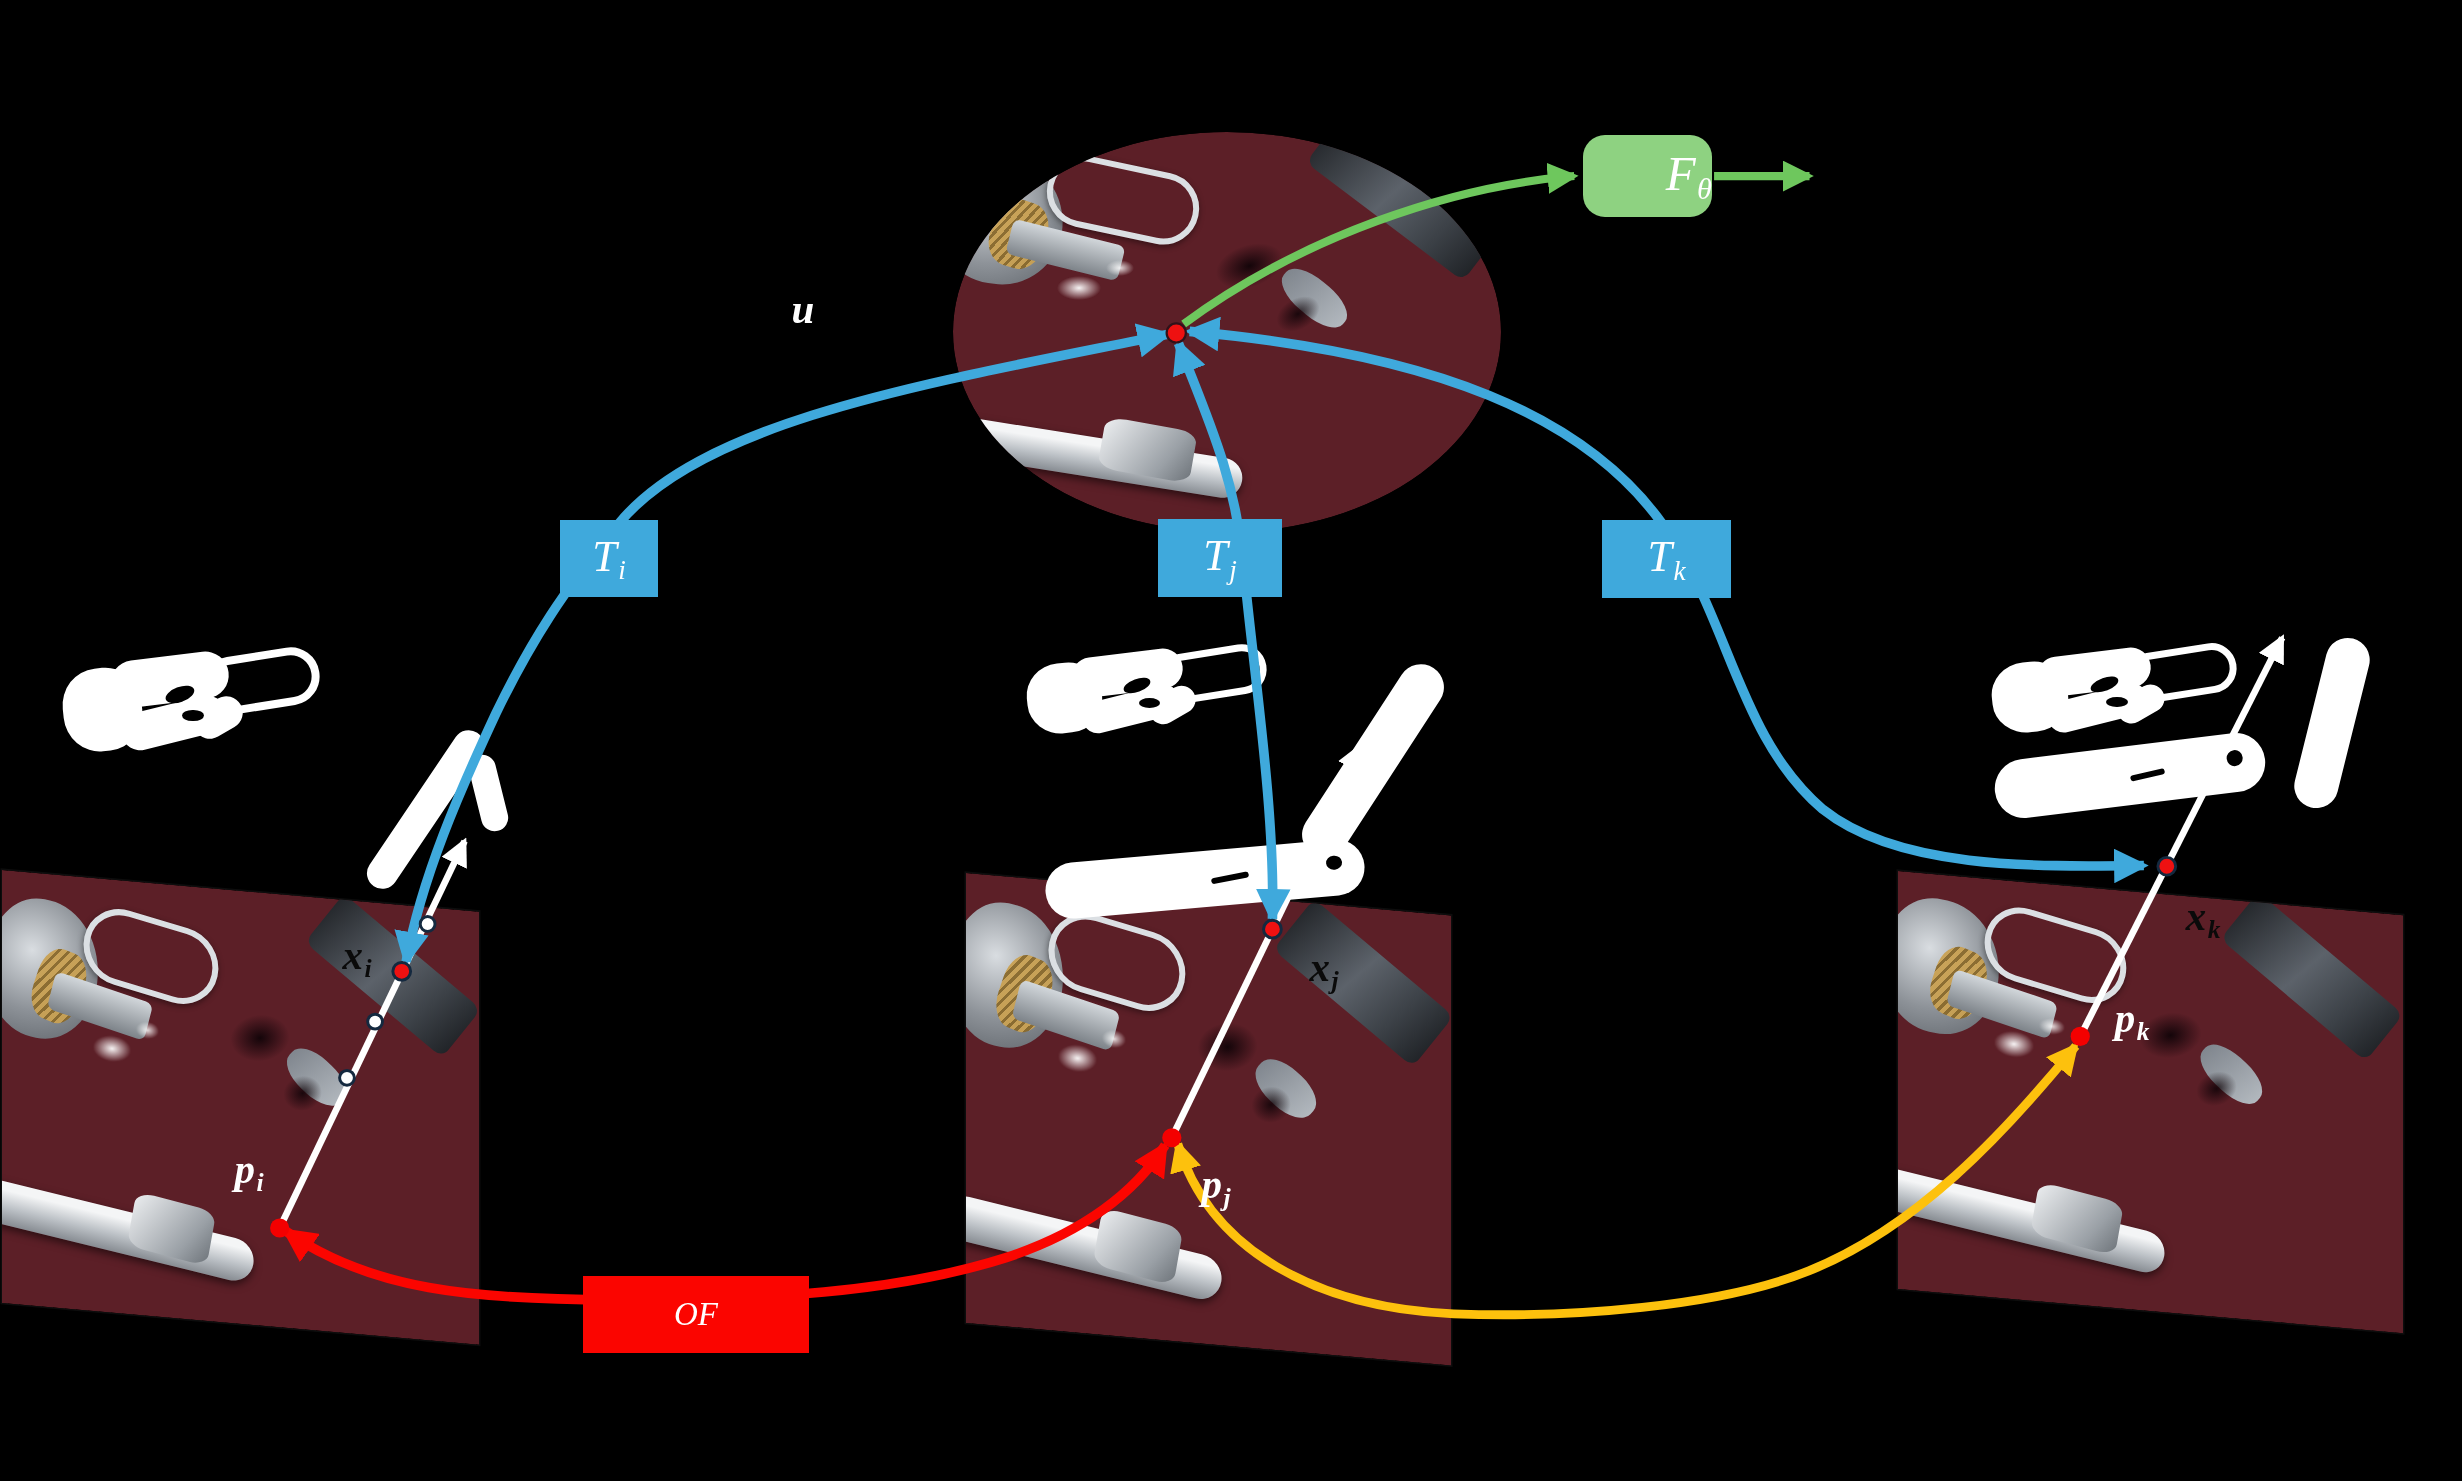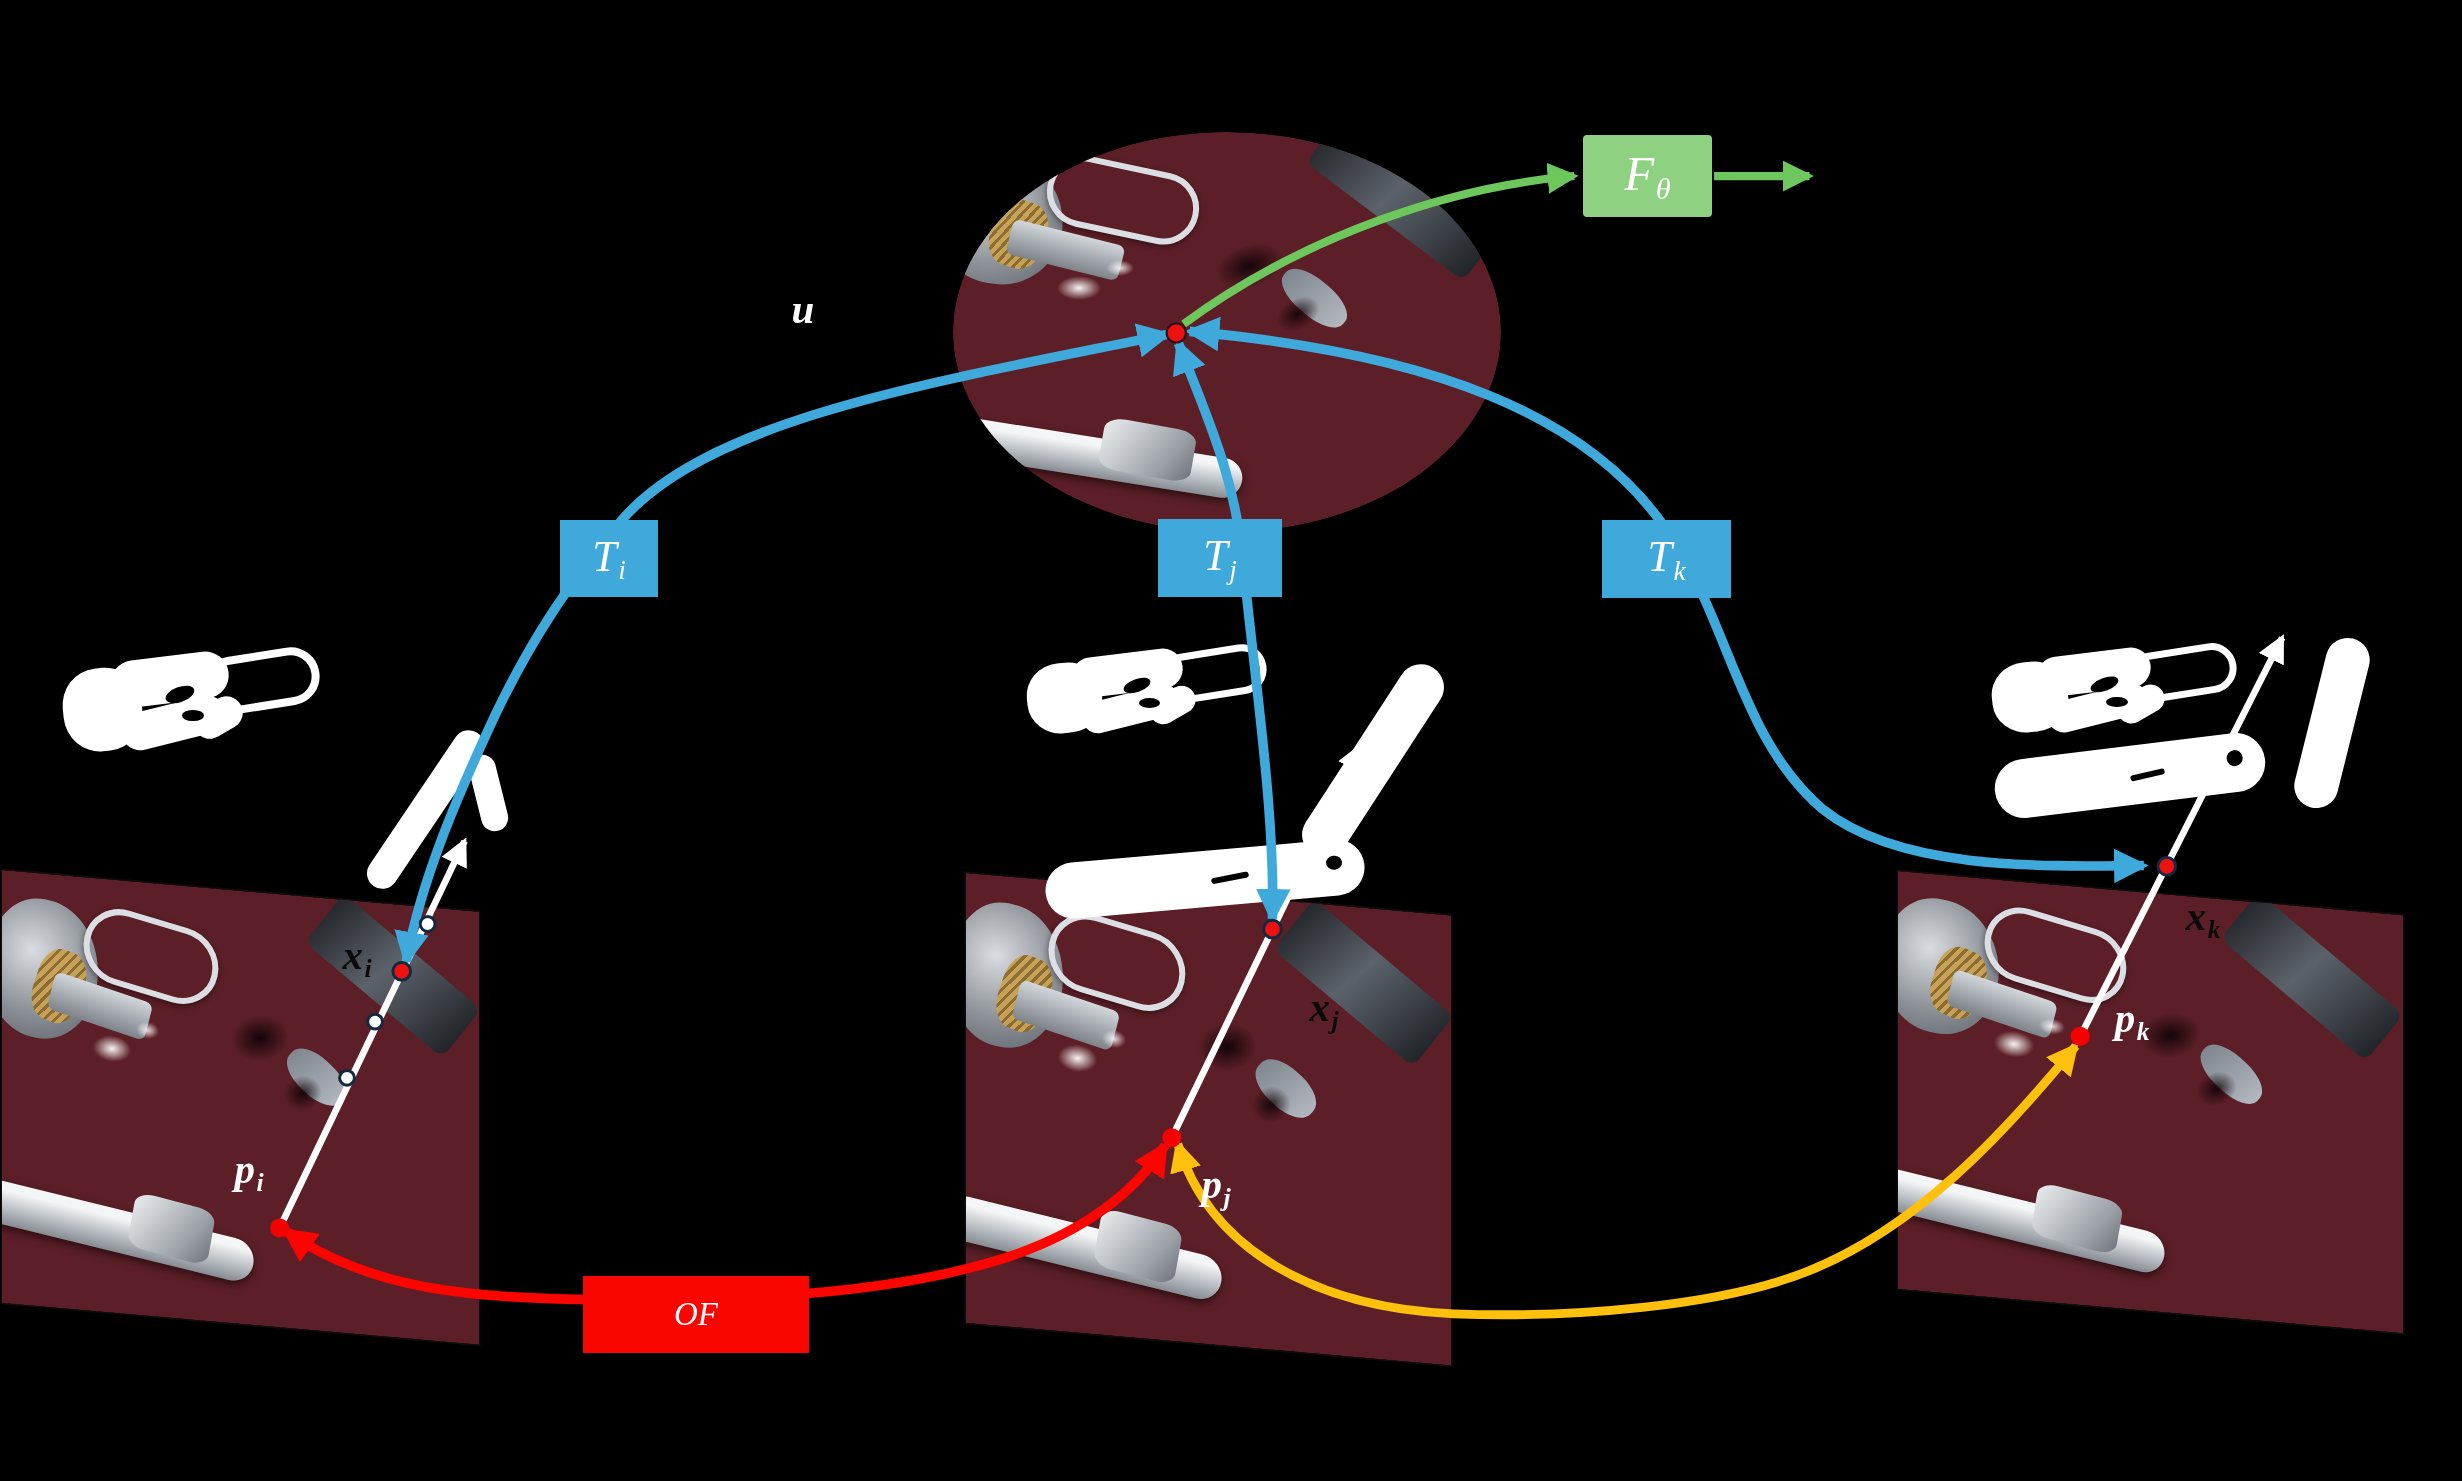--- a/index.html
+++ b/index.html
@@ -58,21 +58,21 @@
   .m-armbot{left:23%;top:48%;width:43%;height:32%;border-radius:739px;transform:rotate(-14deg);}
   .m-loop{position:absolute;left:56%;top:4%;width:41%;height:36%;border:8.1px solid #fff;
           border-radius:739px;transform:rotate(-9deg);background:transparent;}
   .m-flange{left:52%;top:46%;width:21%;height:28%;border-radius:739px;transform:rotate(-30deg);}
   .m-slot1{left:41%;top:34%;width:12%;height:13%;border-radius:50%;transform:rotate(-20deg);}
   .m-slot2{left:48%;top:53%;width:9%;height:10%;border-radius:50%;}
   .m-capsule{border-radius:739px;}
   
   .tag{z-index:50;display:flex;align-items:center;justify-content:center;color:#fff;font-style:italic;}
   .tag-blue{background:var(--blue,#3FA9DC);font-size:44px;}
-  .tag-green{background:var(--green-box,#8ED281);border-radius:4px;font-size:49px;}
+  .tag-green{background:var(--green-box,#8ED281);border-radius:22px;font-size:49px;justify-content:flex-end;}
   .tag-red{background:var(--red,#FB0500);font-size:33px;}
   .tag-orange{background:var(--orange,#FDC10D);font-size:46px;}
   .sub{font-size:0.62em;vertical-align:-0.30em;margin-left:1.5px;}
   
   .pt-label{z-index:60;transform:translate(-50%,-50%);font-weight:bold;font-style:italic;font-size:41px;}
   .pt-dark{color:#0a0a0a;}
   .pt-light{color:#fff;}
   .u-label{z-index:60;transform:translate(-50%,-50%);font-weight:bold;font-style:italic;
            font-size:41px;color:#fff;}
   
@@ -264,21 +264,21 @@
     <span>OF</span>
   </div>
 
   <div class="abs u-label" style="left:803px;top:309px;">u</div>
 
   <div class="abs pt-label pt-dark" style="left:357px;top:957px;">
     <span>x</span><span class="sub">i</span></div>
   <div class="abs pt-label pt-light" style="left:249px;top:1171px;">
     <span>p</span><span class="sub">i</span></div>
 
-  <div class="abs pt-label pt-dark" style="left:1324px;top:1009px;">
+  <div class="abs pt-label pt-dark" style="left:1324px;top:969px;">
     <span>x</span><span class="sub">j</span></div>
   <div class="abs pt-label pt-light" style="left:1216px;top:1186px;">
     <span>p</span><span class="sub">j</span></div>
 
   <div class="abs pt-label pt-dark" style="left:2203px;top:918px;font-style:italic;">
     <span>x</span><span class="sub">k</span></div>
   <div class="abs pt-label pt-light" style="left:2132px;top:1020px;">
     <span>p</span><span class="sub">k</span></div>
 
 </div>

